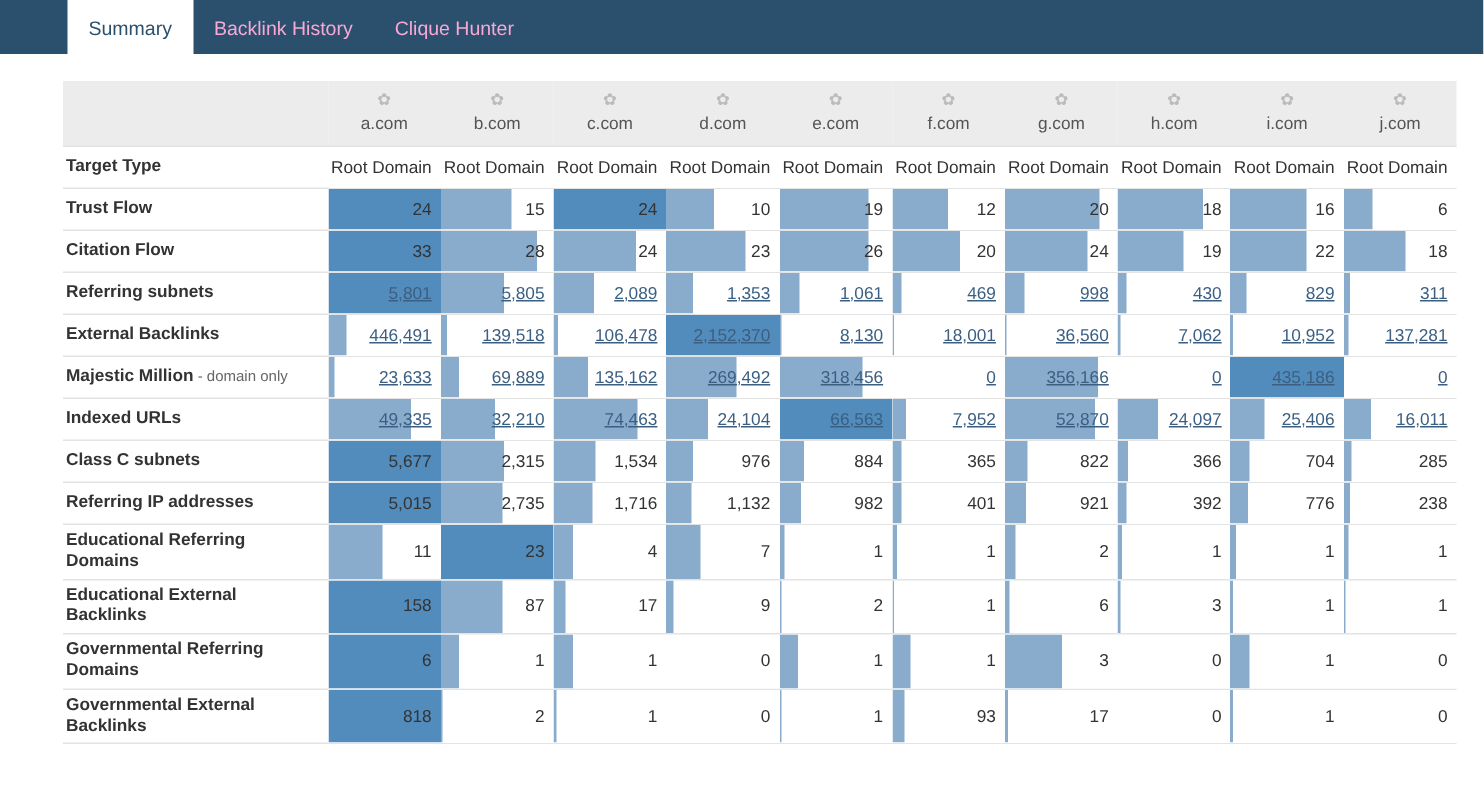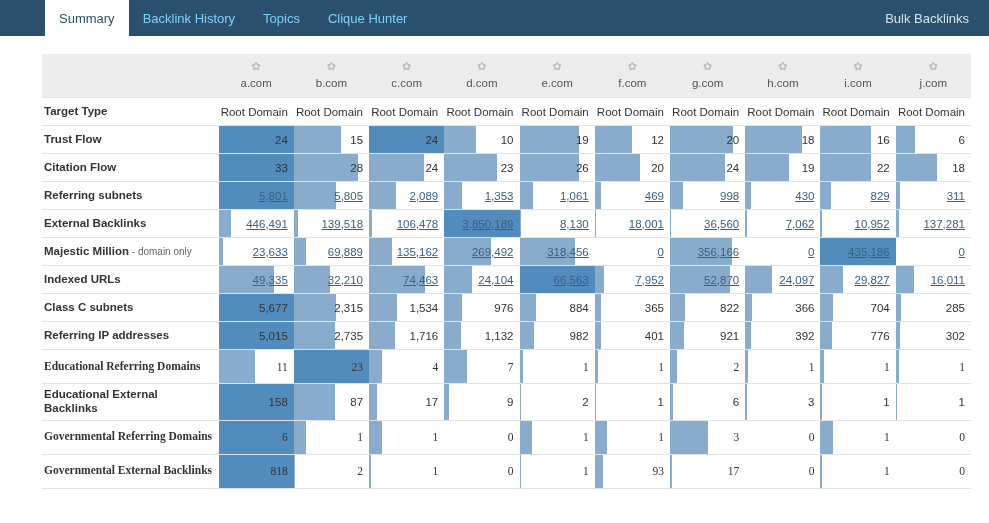--- a/index.html
+++ b/index.html
@@ -20,21 +20,21 @@
   }
   .tabs {
     display: flex;
     align-items: stretch;
     flex: 1;
   }
   .tab {
     padding: 0 14px;
     display: flex;
     align-items: center;
-    color: #7dd3fc;
+    color: #f9a8d4;
     font-size: 13px;
     cursor: pointer;
   }
   .tab.active {
     background: #fff;
     color: #2b506e;
     font-weight: normal;
   }
   .topright {
     display: flex;
@@ -84,21 +84,21 @@
     color: #333;
     padding: 4px 6px 4px 2px;
     font-size: 11.5px;
     line-height: 1.2;
   }
   tbody th.row-label .sub {
     font-weight: normal;
     font-size: 10px;
     color: #666;
   }
-  tbody tr.tall { height: 34px; font-family: Liberation Serif, serif; }
+  tbody tr.tall { height: 34px; }
   tbody tr.tall td, tbody tr.tall th { height: 34px; }
   td.cell {
     position: relative;
     text-align: right;
     padding: 0 6px 0 0;
     font-size: 11.5px;
     overflow: hidden;
   }
   td.cell.text { color: #444; }
   .bar {
@@ -119,24 +119,22 @@
     cursor: pointer;
   }
 </style>
 </head>
 <body>
 
 <div class="topbar">
   <div class="tabs">
     <div class="tab active">Summary</div>
     <div class="tab">Backlink History</div>
-    <div class="tab">Topics</div>
     <div class="tab">Clique Hunter</div>
   </div>
-  <div class="topright">Bulk Backlinks</div>
 </div>
 
 <div class="table-wrap">
   <table>
     <colgroup>
       <col class="label-col">
       <col class="data-col">
         <col class="data-col">
         <col class="data-col">
         <col class="data-col">
@@ -213,21 +211,21 @@
           <td class="cell"><div class="bar" style="width: 17.2039%;"></div><span class="val link">998</span></td>
           <td class="cell"><div class="bar" style="width: 7.41251%;"></div><span class="val link">430</span></td>
           <td class="cell"><div class="bar" style="width: 14.2906%;"></div><span class="val link">829</span></td>
           <td class="cell"><div class="bar" style="width: 5.36114%;"></div><span class="val link">311</span></td>
         </tr>
         <tr>
           <th class="row-label">External Backlinks</th>
           <td class="cell"><div class="bar" style="width: 16.4013%;"></div><span class="val link">446,491</span></td>
           <td class="cell"><div class="bar" style="width: 5.12501%;"></div><span class="val link">139,518</span></td>
           <td class="cell"><div class="bar" style="width: 3.91133%;"></div><span class="val link">106,478</span></td>
-          <td class="cell"><div class="bar dark" style="width: 100%;"></div><span class="val link">3,850,189</span></td>
+          <td class="cell"><div class="bar dark" style="width: 100%;"></div><span class="val link">2,152,370</span></td>
           <td class="cell"><div class="bar" style="width: 2%;"></div><span class="val link">8,130</span></td>
           <td class="cell"><div class="bar" style="width: 2%;"></div><span class="val link">18,001</span></td>
           <td class="cell"><div class="bar" style="width: 2%;"></div><span class="val link">36,560</span></td>
           <td class="cell"><div class="bar" style="width: 2%;"></div><span class="val link">7,062</span></td>
           <td class="cell"><div class="bar" style="width: 2%;"></div><span class="val link">10,952</span></td>
           <td class="cell"><div class="bar" style="width: 5.04284%;"></div><span class="val link">137,281</span></td>
         </tr>
         <tr>
           <th class="row-label">Majestic Million<span class="sub"> - domain only</span></th>
           <td class="cell"><div class="bar" style="width: 5.43055%;"></div><span class="val link">23,633</span></td>
@@ -244,21 +242,21 @@
         <tr>
           <th class="row-label">Indexed URLs</th>
           <td class="cell"><div class="bar" style="width: 74.1178%;"></div><span class="val link">49,335</span></td>
           <td class="cell"><div class="bar" style="width: 48.3902%;"></div><span class="val link">32,210</span></td>
           <td class="cell"><div class="bar" style="width: 74.6781%;"></div><span class="val link">74,463</span></td>
           <td class="cell"><div class="bar" style="width: 36.2123%;"></div><span class="val link">24,104</span></td>
           <td class="cell"><div class="bar dark" style="width: 100%;"></div><span class="val link">66,563</span></td>
           <td class="cell"><div class="bar" style="width: 11.9466%;"></div><span class="val link">7,952</span></td>
           <td class="cell"><div class="bar" style="width: 79.4285%;"></div><span class="val link">52,870</span></td>
           <td class="cell"><div class="bar" style="width: 36.2018%;"></div><span class="val link">24,097</span></td>
-          <td class="cell"><div class="bar" style="width: 30.3337%;"></div><span class="val link">29,827</span></td>
+          <td class="cell"><div class="bar" style="width: 30.3337%;"></div><span class="val link">25,406</span></td>
           <td class="cell"><div class="bar" style="width: 24.0539%;"></div><span class="val link">16,011</span></td>
         </tr>
         <tr>
           <th class="row-label">Class C subnets</th>
           <td class="cell"><div class="bar dark" style="width: 100%;"></div><span class="val">5,677</span></td>
           <td class="cell"><div class="bar" style="width: 55.9855%;"></div><span class="val">2,315</span></td>
           <td class="cell"><div class="bar" style="width: 37.0979%;"></div><span class="val">1,534</span></td>
           <td class="cell"><div class="bar" style="width: 23.6034%;"></div><span class="val">976</span></td>
           <td class="cell"><div class="bar" style="width: 21.3785%;"></div><span class="val">884</span></td>
           <td class="cell"><div class="bar" style="width: 8.82709%;"></div><span class="val">365</span></td>
@@ -271,21 +269,21 @@
           <th class="row-label">Referring IP addresses</th>
           <td class="cell"><div class="bar dark" style="width: 100%;"></div><span class="val">5,015</span></td>
           <td class="cell"><div class="bar" style="width: 54.5364%;"></div><span class="val">2,735</span></td>
           <td class="cell"><div class="bar" style="width: 34.2173%;"></div><span class="val">1,716</span></td>
           <td class="cell"><div class="bar" style="width: 22.5723%;"></div><span class="val">1,132</span></td>
           <td class="cell"><div class="bar" style="width: 19.5813%;"></div><span class="val">982</span></td>
           <td class="cell"><div class="bar" style="width: 7.99601%;"></div><span class="val">401</span></td>
           <td class="cell"><div class="bar" style="width: 18.3649%;"></div><span class="val">921</span></td>
           <td class="cell"><div class="bar" style="width: 7.81655%;"></div><span class="val">392</span></td>
           <td class="cell"><div class="bar" style="width: 15.4736%;"></div><span class="val">776</span></td>
-          <td class="cell"><div class="bar" style="width: 6.02193%;"></div><span class="val">302</span></td>
+          <td class="cell"><div class="bar" style="width: 6.02193%;"></div><span class="val">238</span></td>
         </tr>
         <tr class="tall">
           <th class="row-label">Educational Referring Domains</th>
           <td class="cell"><div class="bar" style="width: 47.8261%;"></div><span class="val">11</span></td>
           <td class="cell"><div class="bar dark" style="width: 100%;"></div><span class="val">23</span></td>
           <td class="cell"><div class="bar" style="width: 17.3913%;"></div><span class="val">4</span></td>
           <td class="cell"><div class="bar" style="width: 30.4348%;"></div><span class="val">7</span></td>
           <td class="cell"><div class="bar" style="width: 4.34783%;"></div><span class="val">1</span></td>
           <td class="cell"><div class="bar" style="width: 4.34783%;"></div><span class="val">1</span></td>
           <td class="cell"><div class="bar" style="width: 8.69565%;"></div><span class="val">2</span></td>

